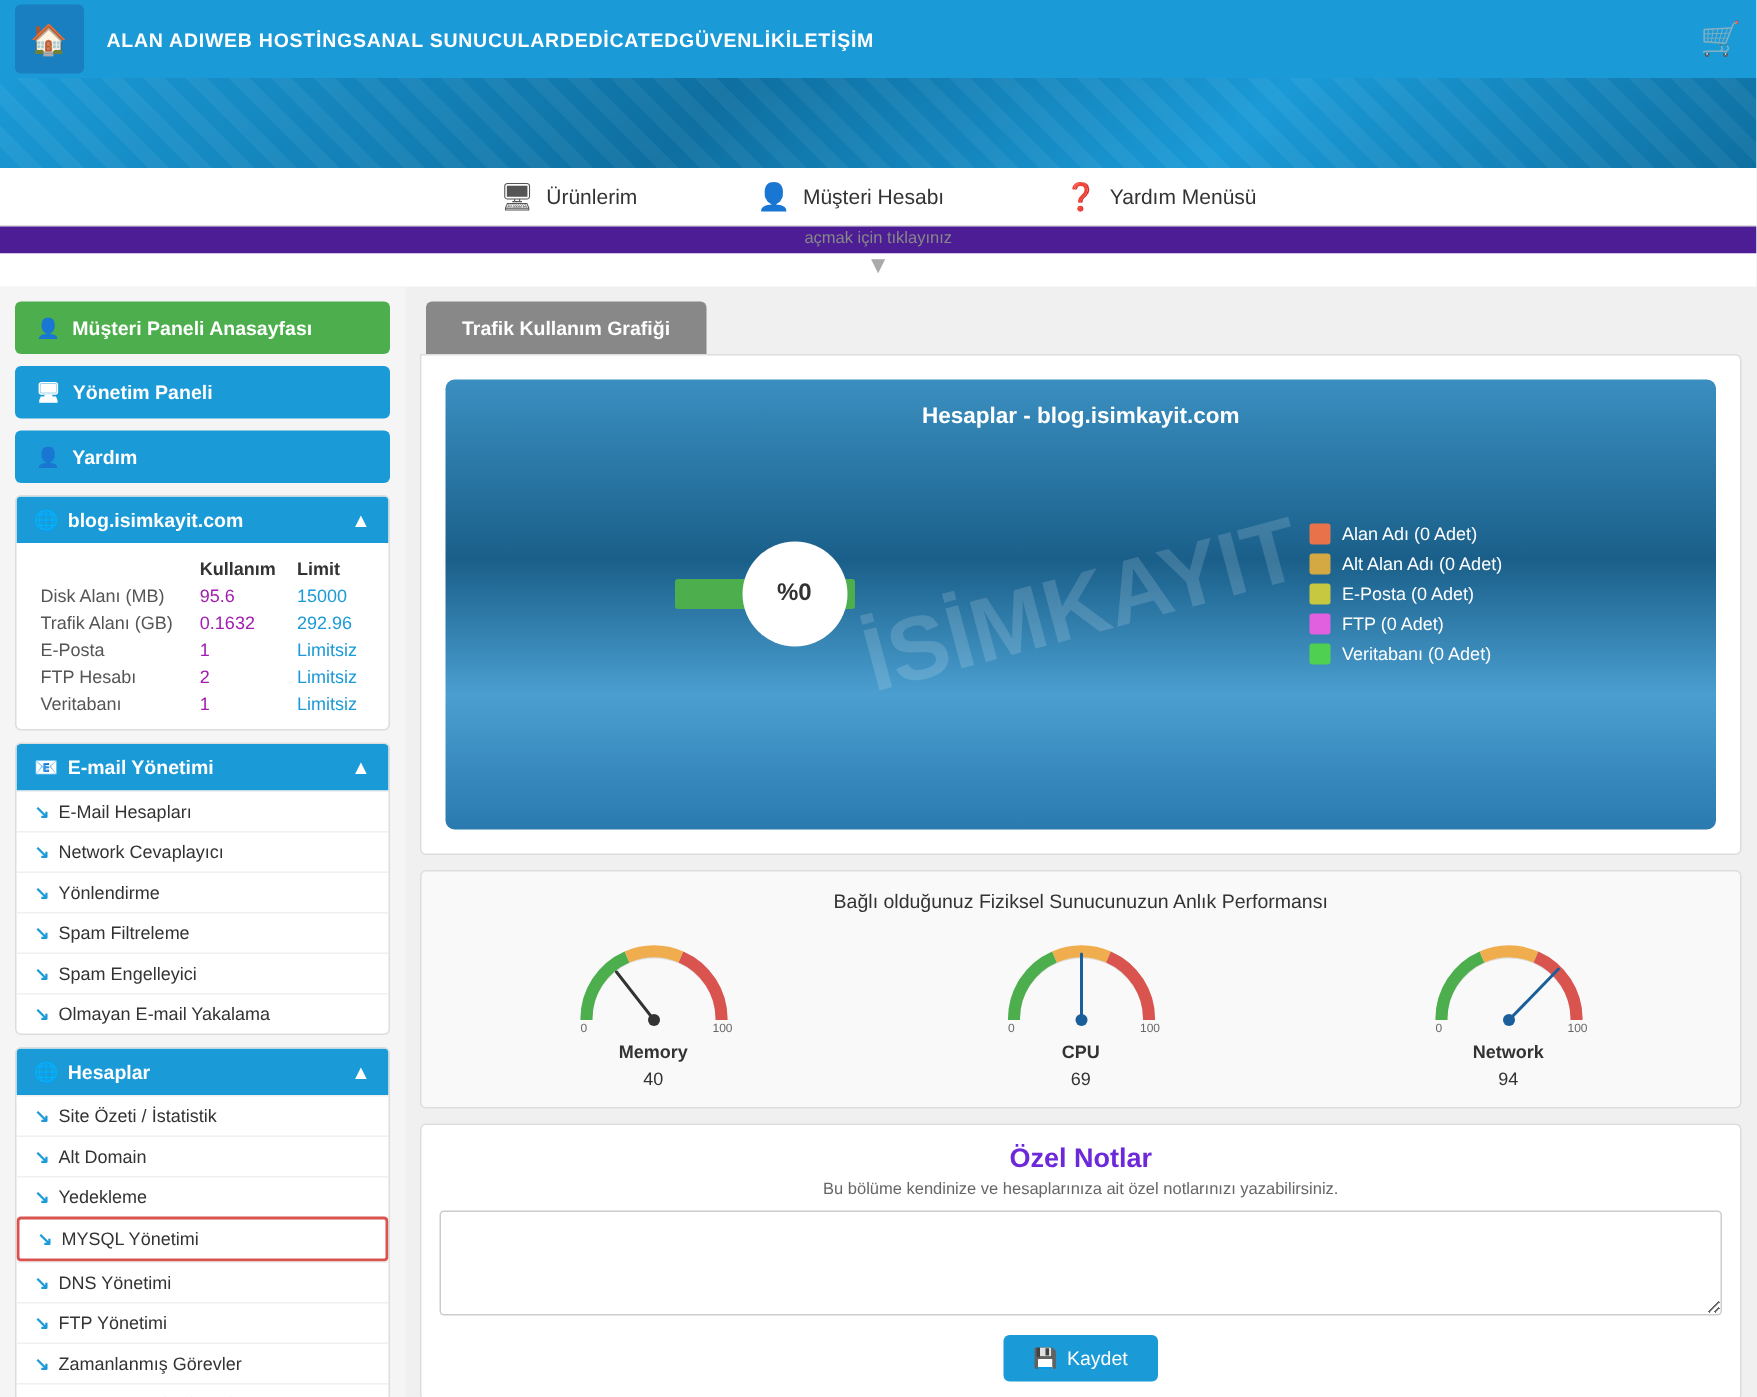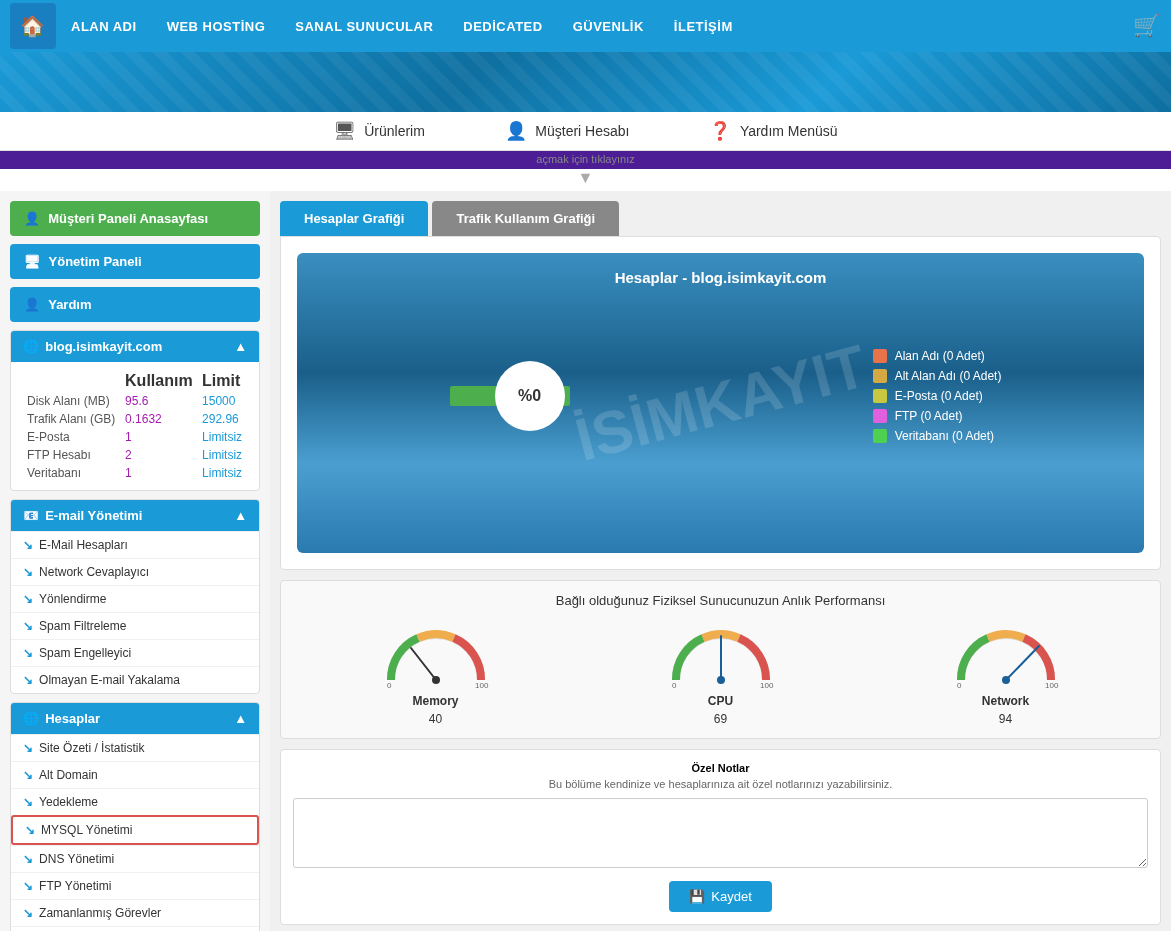--- a/index.html
+++ b/index.html
@@ -16,21 +16,21 @@
     .top-nav .home-btn {
       background: #1a7fc1;
       width: 46px; height: 46px;
       display: flex; align-items: center; justify-content: center;
       border-radius: 4px;
       margin-right: 15px;
       color: white; font-size: 20px;
       cursor: pointer;
     }
     .top-nav .nav-items {
-      display: flex; flex: 1; gap: 30px;
+      display: flex; flex: 1; 
     }
     .top-nav .nav-item {
       color: white; font-weight: bold; font-size: 13px;
       cursor: pointer; letter-spacing: 0.5px;
       padding: 5px 0;
     }
     .top-nav .cart {
       color: white; font-size: 22px; cursor: pointer;
     }
 
@@ -121,21 +121,21 @@
       cursor: pointer;
     }
     .sidebar-section-header .left { display: flex; align-items: center; gap: 6px; }
     .sidebar-stats {
       padding: 8px 12px;
     }
     .sidebar-stats table { width: 100%; border-collapse: collapse; }
     .sidebar-stats td { padding: 2px 4px; font-size: 12px; color: #a21caf; }
     .sidebar-stats td:last-child { color: #1a9ad7; text-align: left; }
     .sidebar-stats tr td:first-child { color: #555; }
-    .stats-header td { font-weight: bold; color: #333 !important; font-size: 16px; }
+    .stats-header td { font-weight: bold; color: #333 !important; font-size: 12px; }
     .sidebar-menu-item {
       display: flex; align-items: center; gap: 6px;
       padding: 6px 12px;
       cursor: pointer;
       color: #333;
       font-size: 12px;
       border-top: 1px solid #f0f0f0;
     }
     .sidebar-menu-item .arrow { color: #1a9ad7; font-weight: bold; }
     .sidebar-menu-item.highlighted {
@@ -267,23 +267,23 @@
     .gauge-svg { width: 110px; height: 70px; }
 
     
     .notes-section {
       background: white;
       border: 1px solid #ddd;
       border-radius: 4px;
       padding: 12px;
     }
     .notes-title {
-      font-size: 11px;
+      font-size: 18px;
       font-weight: bold;
-      color: #000000;
+      color: #6d28d9;
       text-align: center;
       margin-bottom: 4px;
     }
     .notes-subtitle {
       font-size: 11px;
       color: #666;
       text-align: center;
       margin-bottom: 8px;
     }
     .notes-textarea {
@@ -491,21 +491,20 @@
       <div class="sidebar-menu-item">
         <span class="arrow">↘</span>
         <span>Şifre Korumalı Klasörler</span>
       </div>
     </div>
   </div>
 
   <div class="content">
 
     <div class="tabs">
-      <div class="tab active">Hesaplar Grafiği</div>
       <div class="tab inactive">Trafik Kullanım Grafiği</div>
     </div>
 
     <div class="chart-panel">
       <div class="pie-area">
         <div class="pie-title">Hesaplar - blog.isimkayit.com</div>
         <div class="pie-content">
 
           <div class="pie-chart-container">
             <svg viewBox="0 0 180 180" width="180" height="180">

